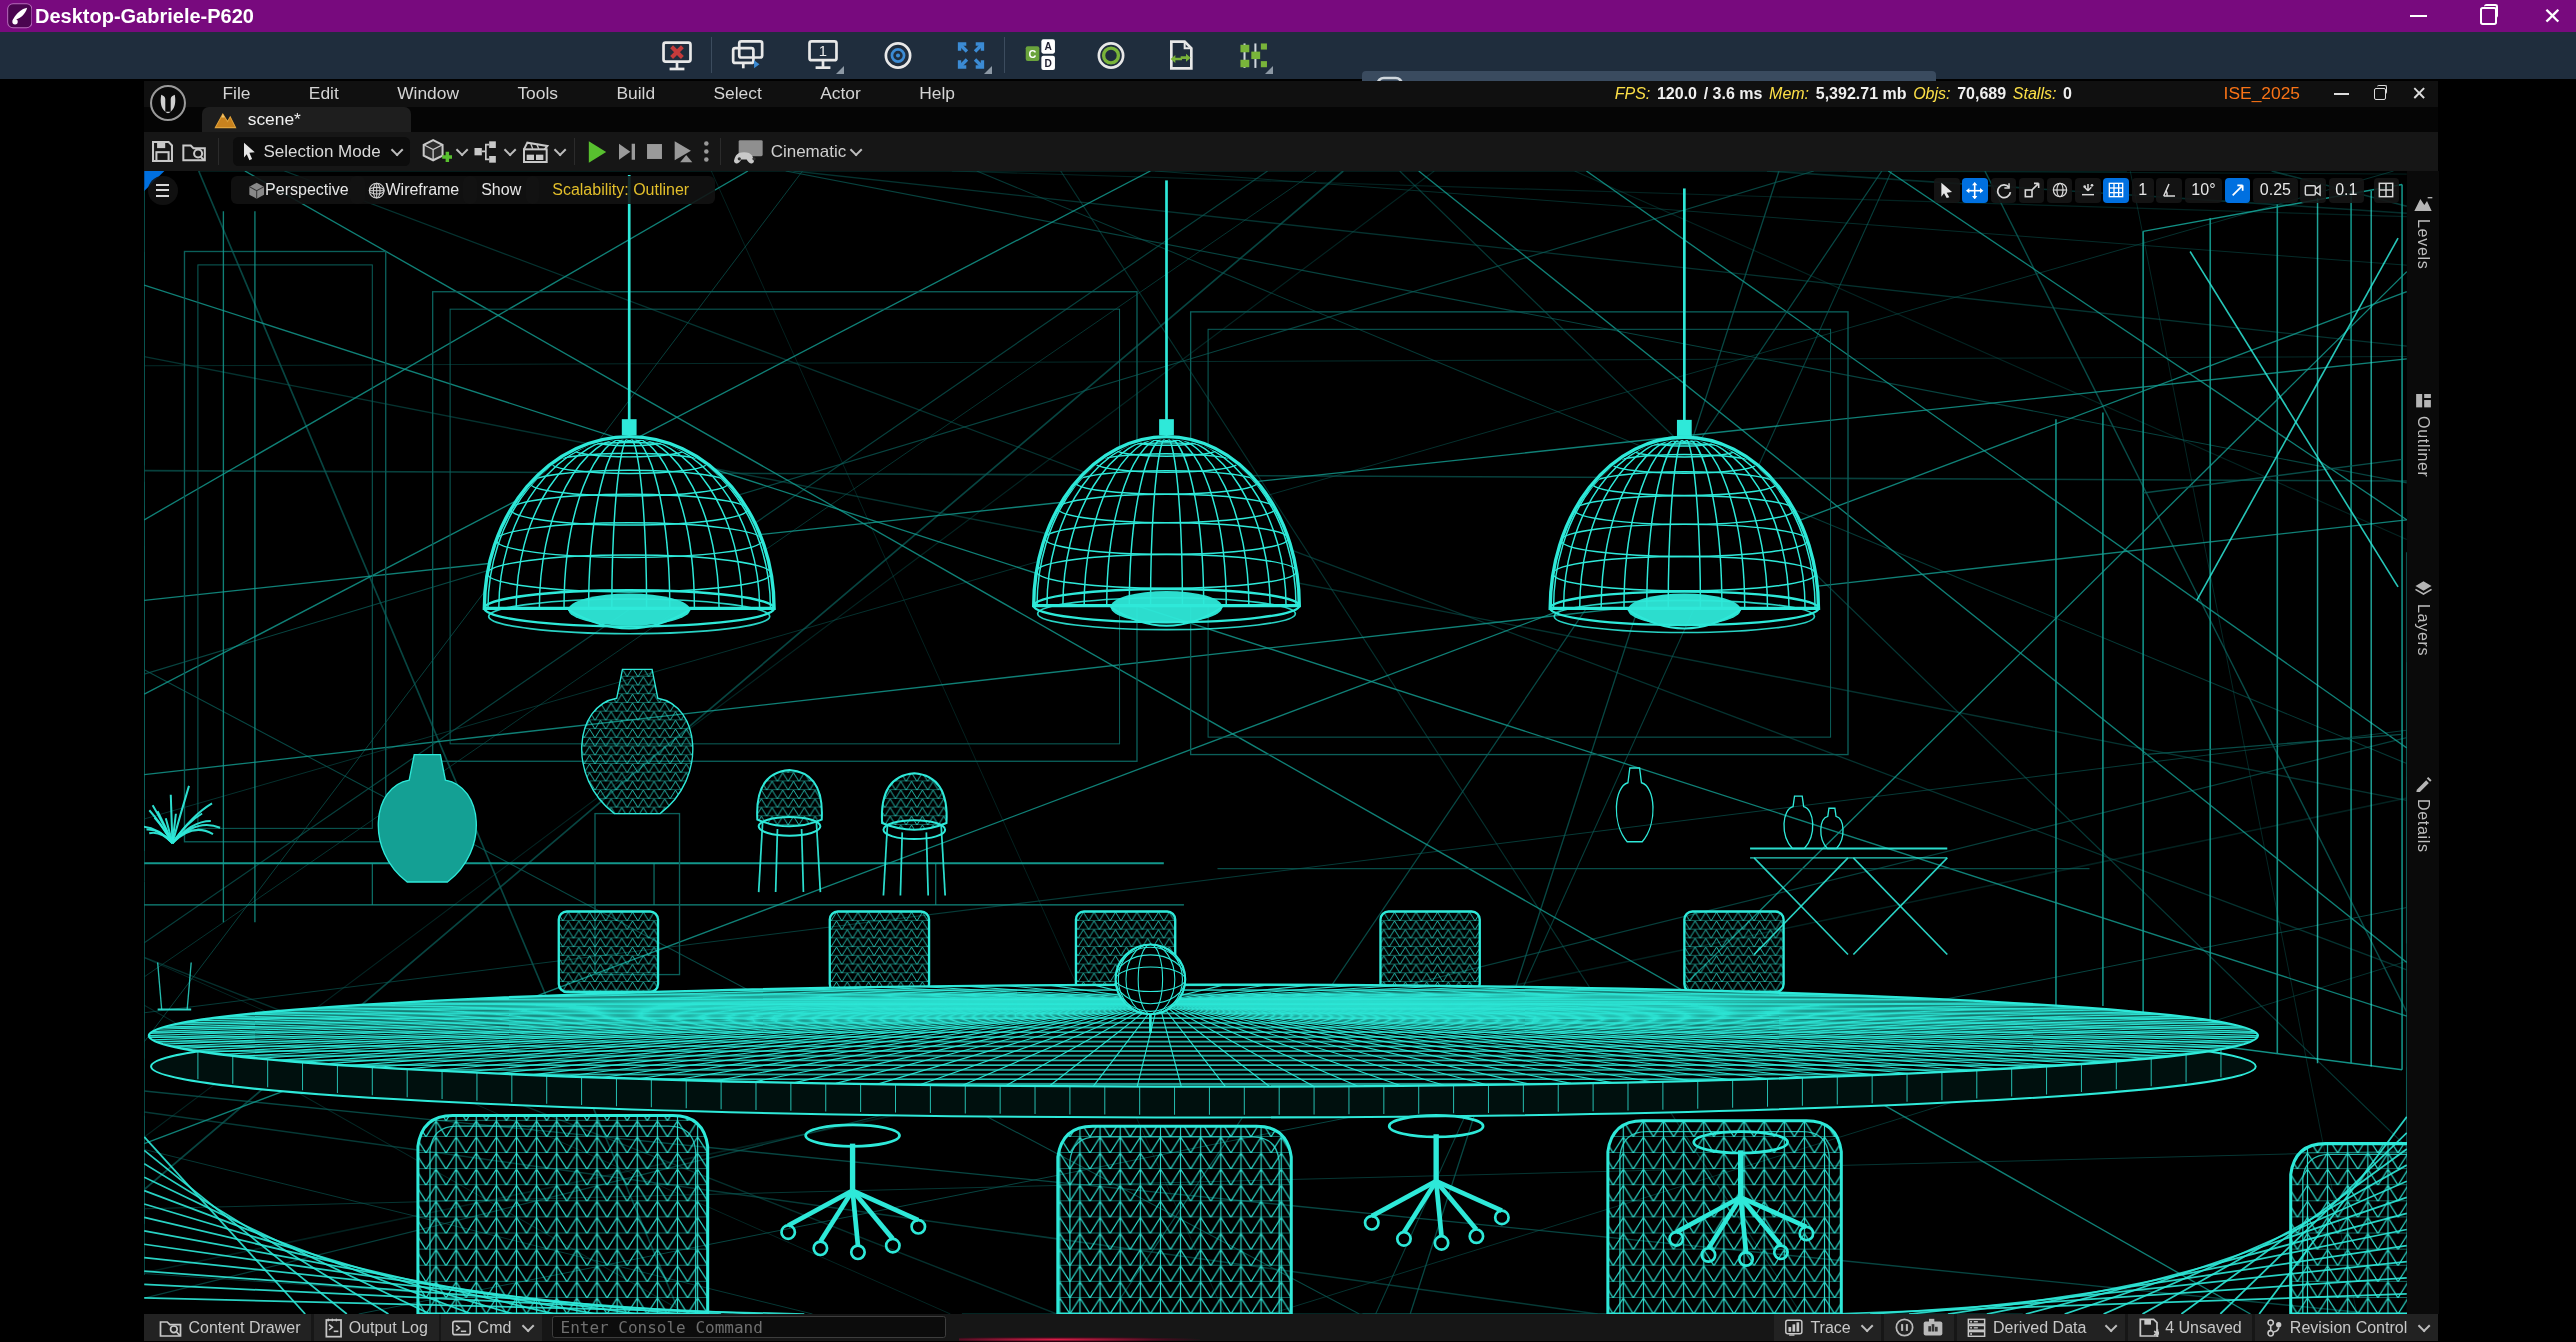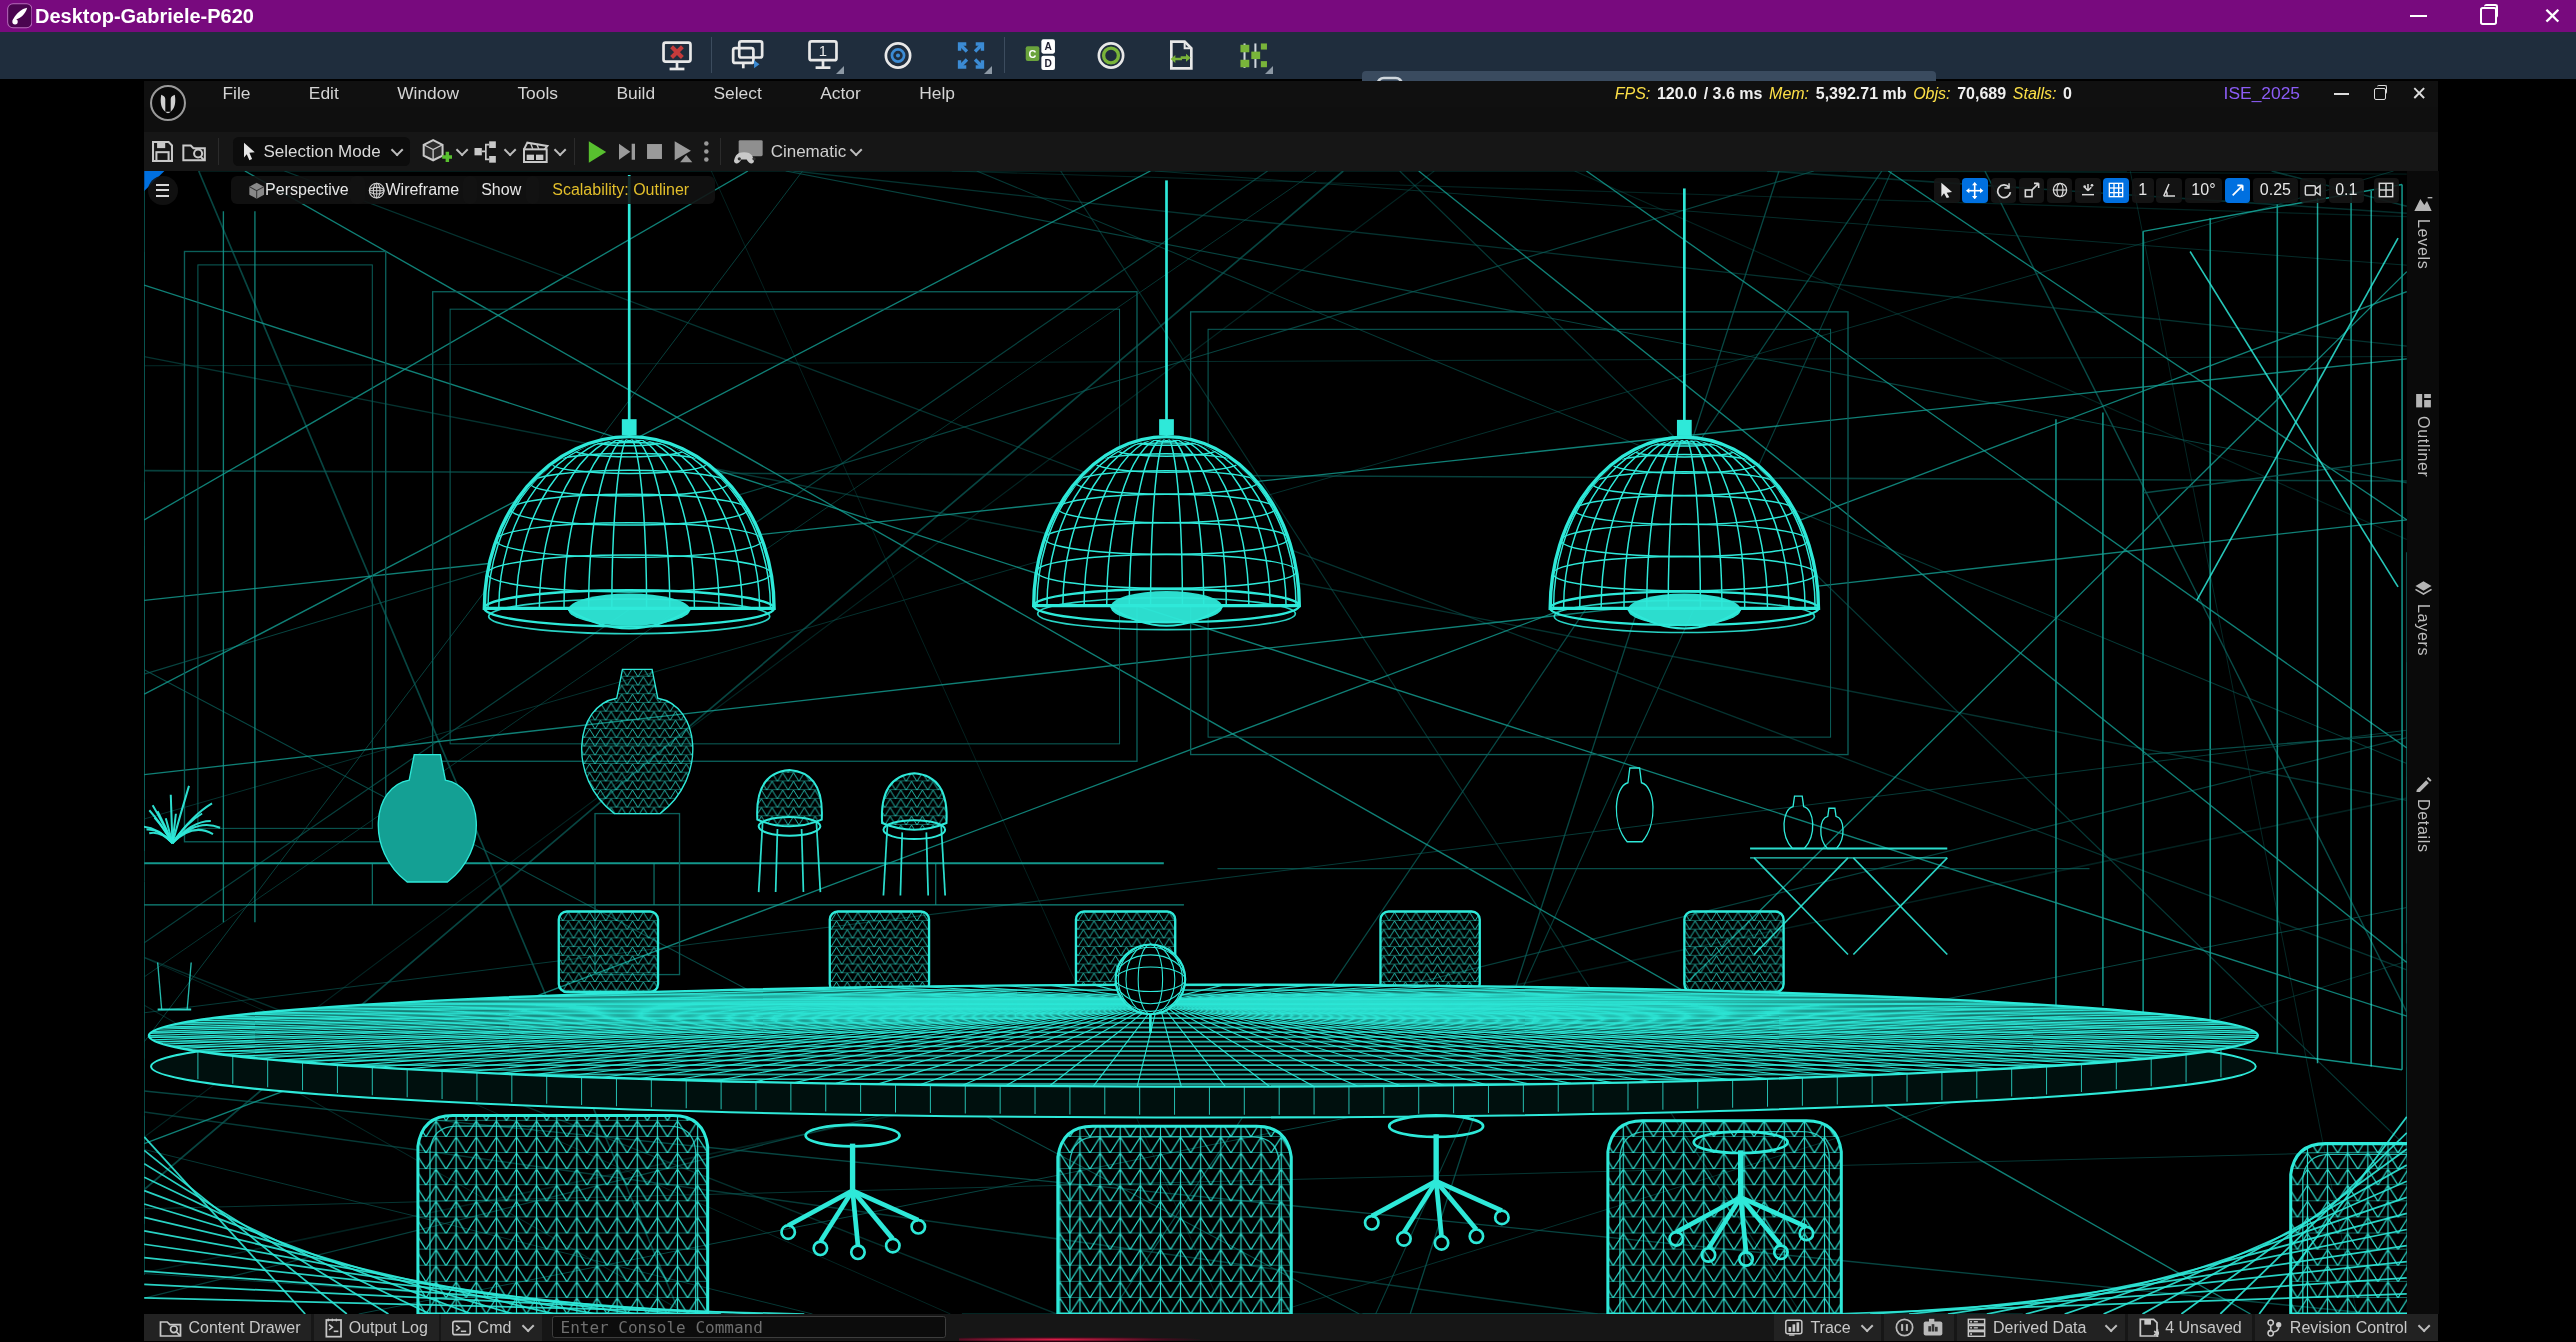--- a/index.html
+++ b/index.html
@@ -22,21 +22,21 @@
   .msg-input{background:transparent;border:none;outline:none;color:#cfd6dc;font-size:20px;font-family:"Liberation Sans",sans-serif;width:470px;margin-left:8px;}
   .msg-input::placeholder{color:#9aa4ad;font-style:italic;}
   
   #ue{left:144px;top:81px;width:2294px;height:1260px;background:#0f0f0f;}
   #menubar{left:0;top:0;width:2294px;height:25.5px;background:#101010;display:flex;align-items:center;}
   .menu-item{font-size:17.4px;color:#d4d4d4;padding:0 10px;margin-left:9.4px;cursor:default;}
   #ue-logo{left:5.4px;top:3.4px;width:38px;height:38px;z-index:5;}
   #menu-items{margin-left:59px;display:flex;gap:29px;}
   #stats{position:absolute;right:366px;top:0;height:25.5px;display:flex;align-items:center;font-size:16px;gap:6.7px;white-space:nowrap;}
   .st-l{color:#fde047;font-style:italic;}.st-v{color:#efefef;font-weight:bold;}
-  #session-name{position:absolute;right:138px;top:0;height:25.5px;display:flex;align-items:center;font-size:17.4px;color:#8b5cf6;}
+  #session-name{position:absolute;right:138px;top:0;height:25.5px;display:flex;align-items:center;font-size:17.4px;color:#f97316;}
   #ue-winctl{position:absolute;right:4px;top:0;height:25.5px;display:flex;align-items:center;gap:9.4px;}
   .ue-ctl{width:29.5px;height:23px;display:flex;align-items:center;justify-content:center;color:#dcdcdc;}
   .minus2{width:14.8px;height:2px;background:#dcdcdc;}
   .restore2{width:10px;height:10px;border:1.3px solid #dcdcdc;border-radius:2px;position:relative;}
   .restore2:before{content:"";position:absolute;left:2px;top:-4px;width:8.7px;height:8.7px;border:1.3px solid #dcdcdc;border-bottom:none;border-left:none;border-radius:2px;}
   .xmark2{font-size:19px;font-weight:300;}
   #tabrow{left:0;top:25.5px;width:2294px;height:25.5px;background:#050505;}
   #scene-tab{position:absolute;left:58px;top:0;width:209px;height:25.5px;background:#1e1e1e;border-radius:6.7px 6.7px 0 0;display:flex;align-items:center;}
   #scene-tab .lbl{font-size:17.4px;color:#f0f0f0;margin-left:10.7px;}
   #toolbar{left:0;top:51px;width:2294px;height:39px;background:#161616;border-bottom:1.3px solid #000;display:flex;align-items:center;}
@@ -225,20 +225,31 @@
           </div>
         <div class="ue-ctl">
             <span class="restore2"></span>
           </div>
         <div class="ue-ctl">
             <span class="xmark2">✕</span>
           </div>
       </div>
     </div>
 
+    <div class="abs" id="tabrow">
+      <div id="scene-tab">
+        <span style="margin-left:12px">
+          <svg width="23" height="19" viewBox="0 0 34 28">
+              <path d="M2 26 L13 6 L20 17 L24 10 L32 26 Z" fill="#c8821e" stroke="#e0a33c" stroke-width="1.5"></path>
+              <path d="M11 11 L13 6 L16 11 Z" fill="#f4c56a"></path>
+            </svg>
+        </span>
+        <span class="lbl">scene*</span>
+      </div>
+    </div>
 
     <div class="abs" id="toolbar">
       <div class="tbtn" style="margin-left:6.7px">
         <svg width="23" height="23" viewBox="0 0 34 34">
             <path d="M3 3 H26 L31 8 V31 H3 Z" fill="none" stroke="#c9c9c9" stroke-width="3"></path>
             <rect x="9" y="3" width="12" height="9" fill="#c9c9c9"></rect>
             <rect x="8" y="18" width="18" height="13" fill="none" stroke="#c9c9c9" stroke-width="3"></rect>
           </svg>
       </div>
       <div class="tbtn">

